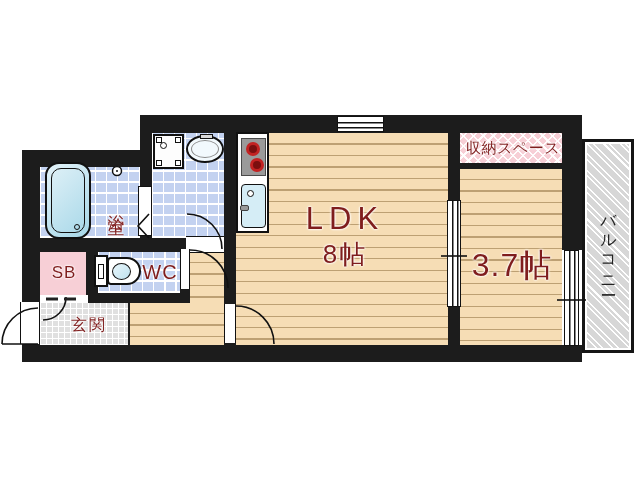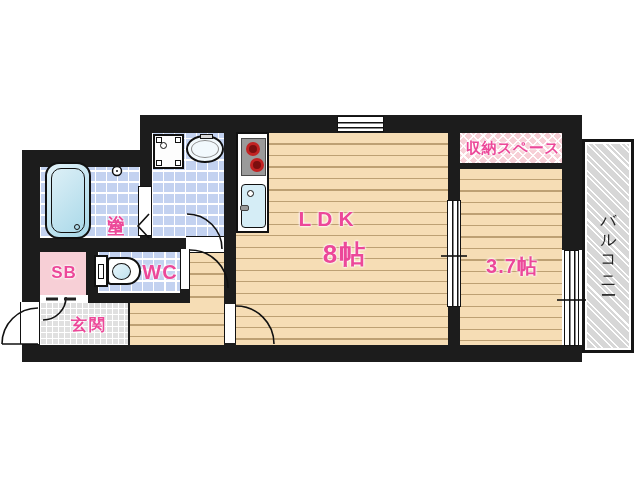--- a/index.html
+++ b/index.html
@@ -28,21 +28,21 @@
                        linear-gradient(#111,#111) 0 9.5px / 100% 1.5px no-repeat, #fff;
            border:1.5px solid #111; }
   .win-v { background: linear-gradient(#111,#111) 4px 0 / 1.5px 100% no-repeat,
                        linear-gradient(#111,#111) 8.5px 0 / 1.5px 100% no-repeat, #fff;
            border:1.5px solid #111; }
   .gap-v { background:#fff; border-left:1.5px solid #111; border-right:1.5px solid #111; }
   .gap-h { background:#fff; border-top:1.5px solid #111; border-bottom:1.5px solid #111; }
   .door-panel { background:#fff; border:1.5px solid #111; }
   
   .lbl { position:absolute; display:flex; align-items:center; justify-content:center;
-         color:#ec4899; text-shadow:0 0 2px #fff,0 0 2px #fff,0 0 3px #fff; white-space:nowrap;font-weight:bold; }
+         color:#7f1d1d; text-shadow:0 0 2px #fff,0 0 2px #fff,0 0 3px #fff; white-space:nowrap; }
   .vert { writing-mode:vertical-rl; text-orientation:upright; }
   
   .fx { position:absolute; }
   .wm-corner { position:absolute; width:6px; height:6px; border:1px solid #111; background:#fff; }
 </style>
 </head>
 <body>
 
 <div id="canvas">
 
@@ -118,23 +118,23 @@
   </div>
   <div class="fx" style="left:94px;top:255px;width:50px;height:34px;">
     <div class="fx" style="left:0;top:0;width:14px;height:32px;border:2px solid #111;background:#fff;">
       <div class="fx" style="left:2px;top:7px;width:6px;height:15px;border:1.2px solid #111;"></div>
     </div>
     <div class="fx" style="left:13px;top:2px;width:34px;height:28px;border:2px solid #111;border-radius:4px 14px 14px 4px;background:#fff;">
       <div class="fx" style="left:3px;top:4px;width:19px;height:17px;border:1px solid #111;border-radius:50%;background:linear-gradient(135deg,#e8f5fa,#bfe2ef);"></div>
     </div>
   </div>
 
-  <div class="lbl" style="left:259px;top:203px;width:140px;height:32px;font-size:21px;letter-spacing:6px;">LDK</div>
+  <div class="lbl" style="left:275px;top:203px;width:140px;height:32px;font-size:31px;letter-spacing:6px;">LDK</div>
   <div class="lbl" style="left:275px;top:240px;width:140px;height:28px;font-size:26px;letter-spacing:2px;">8帖</div>
-  <div class="lbl" style="left:456px;top:251px;width:112px;height:30px;font-size:20px;letter-spacing:1px;">3.7帖</div>
+  <div class="lbl" style="left:456px;top:251px;width:112px;height:30px;font-size:32px;letter-spacing:1px;">3.7帖</div>
   <div class="lbl" style="left:460px;top:134px;width:106px;height:28px;font-size:15px;letter-spacing:.5px;">収納スペース</div>
   <div class="lbl vert" style="left:102px;top:177px;width:28px;height:56px;font-size:17px;letter-spacing:4px;">浴室</div>
   <div class="lbl" style="left:140px;top:259px;width:40px;height:26px;font-size:20px;letter-spacing:1px;">WC</div>
   <div class="lbl" style="left:44px;top:261px;width:40px;height:24px;font-size:17px;letter-spacing:1px;">SB</div>
   <div class="lbl" style="left:52px;top:313px;width:58px;height:24px;font-size:16px;letter-spacing:2px;padding-left:16px;">玄関</div>
 
   <svg width="640" height="480" style="position:absolute;left:0;top:0;pointer-events:none;" xmlns="http://www.w3.org/2000/svg">
     <path d="M190,250 A38,38 0 0 1 228,288" fill="none" stroke="#111" stroke-width="1.6"></path>
     <path d="M222,249 A35,35 0 0 0 187,214" fill="none" stroke="#111" stroke-width="1.6"></path>
     <path d="M236,306 A38,38 0 0 1 274,344" fill="none" stroke="#111" stroke-width="1.6"></path>

